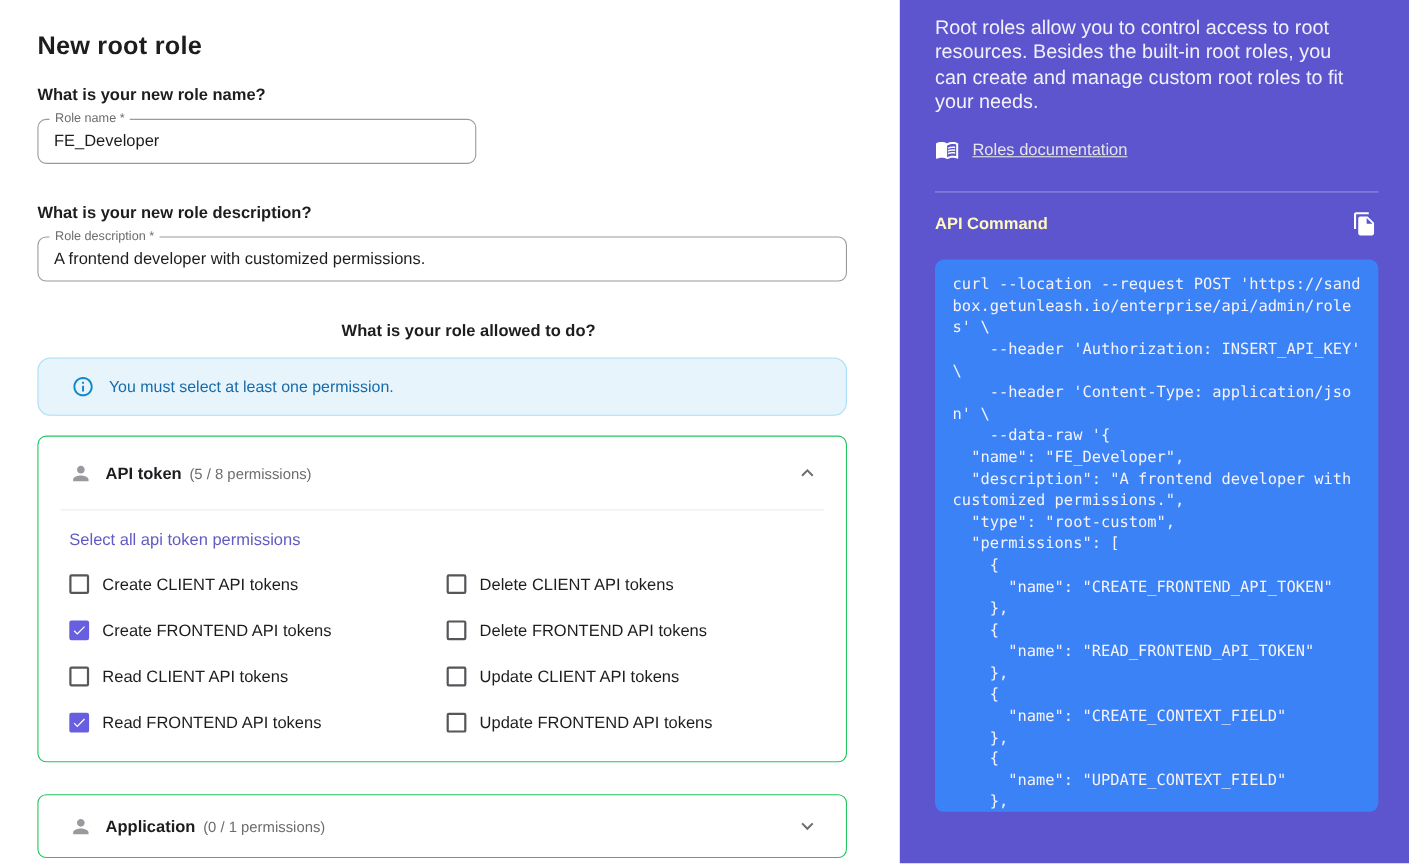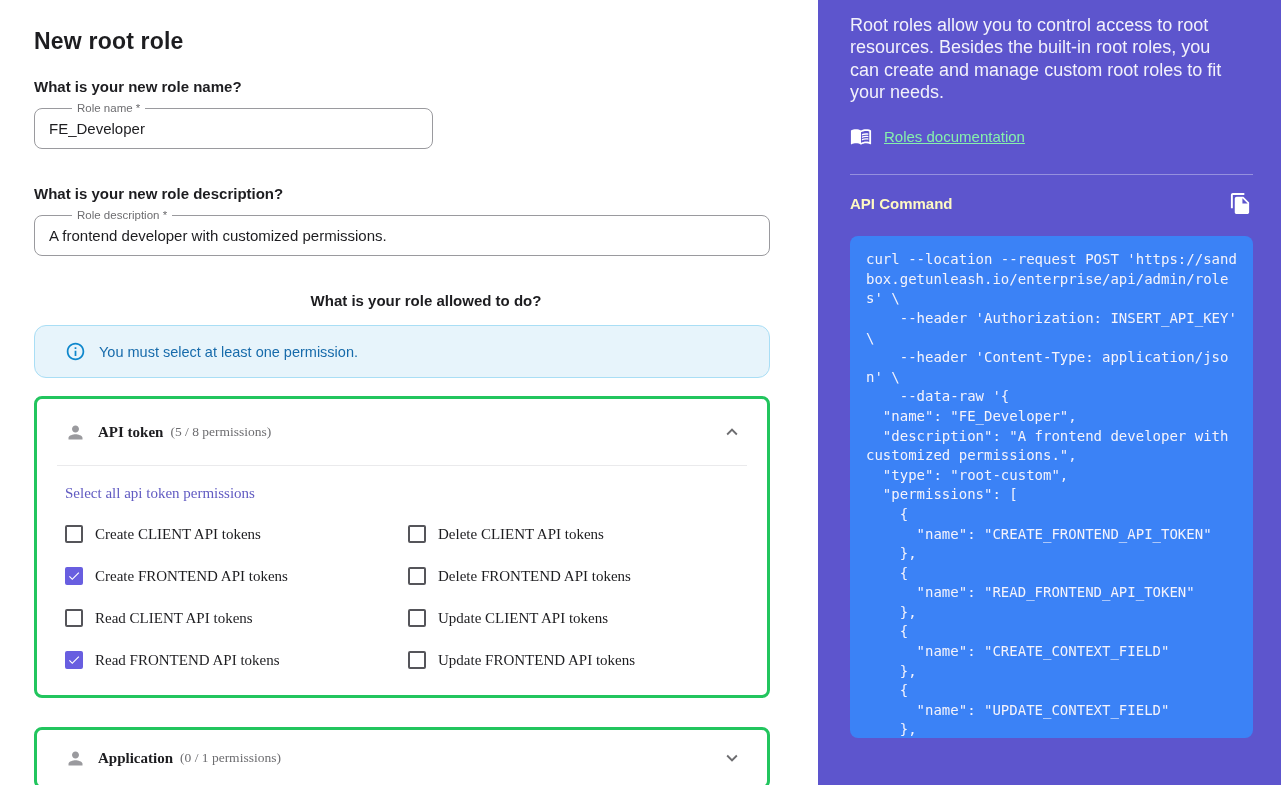--- a/index.html
+++ b/index.html
@@ -47,21 +47,20 @@
   }
   .text-field .notch-label {
     position: absolute;
     top: -7px;
     left: 10px;
     background: #fff;
     padding: 0 5px;
     font-size: 11.5px;
     color: #6d6d70;
     line-height: 13px;
-    margin-left: 27px;
   }
   .text-field .field-value {
     font-size: 15px;
     color: #1d1d20;
     width: 100%;
     border: none;
     outline: none;
     background: transparent;
     font-family: "Liberation Sans", sans-serif;
   }
@@ -80,24 +79,23 @@
     align-items: center;
     padding: 0 16px 0 30px;
     gap: 13px;
   }
   .alert .info-icon { width: 21px; height: 21px; flex: none; display: flex; }
   .alert .alert-text { font-size: 14.5px; color: #176bab; }
 
   
   .accordion {
     width: 736px;
-    border: 3px solid #22c55e;
+    border: 1px solid #22c55e;
     border-radius: 8px;
     background: #fff;
-    font-family: Liberation Serif, serif;
   }
   .acc-1 { margin-top: 18px; }
   .acc-2 { margin-top: 29px; }
   .acc-header {
     display: flex;
     align-items: center;
     padding: 0 24px 0 28px;
     cursor: pointer;
   }
   .acc-header.tall { height: 66px; }
@@ -159,21 +157,21 @@
     max-width: 390px;
   }
   .docs-row {
     margin-top: 22px;
     display: flex;
     align-items: center;
     gap: 12px;
   }
   .docs-row .book-icon { width: 22px; height: 22px; display: flex; }
   .docs-link {
-    color: #86efac;
+    color: #e5e5e5;
     font-size: 15px;
     text-decoration: underline;
     cursor: pointer;
   }
   .sidebar-divider {
     margin-top: 27px;
     height: 1px;
     background: rgba(255,255,255,0.35);
   }
   .api-cmd-row {

